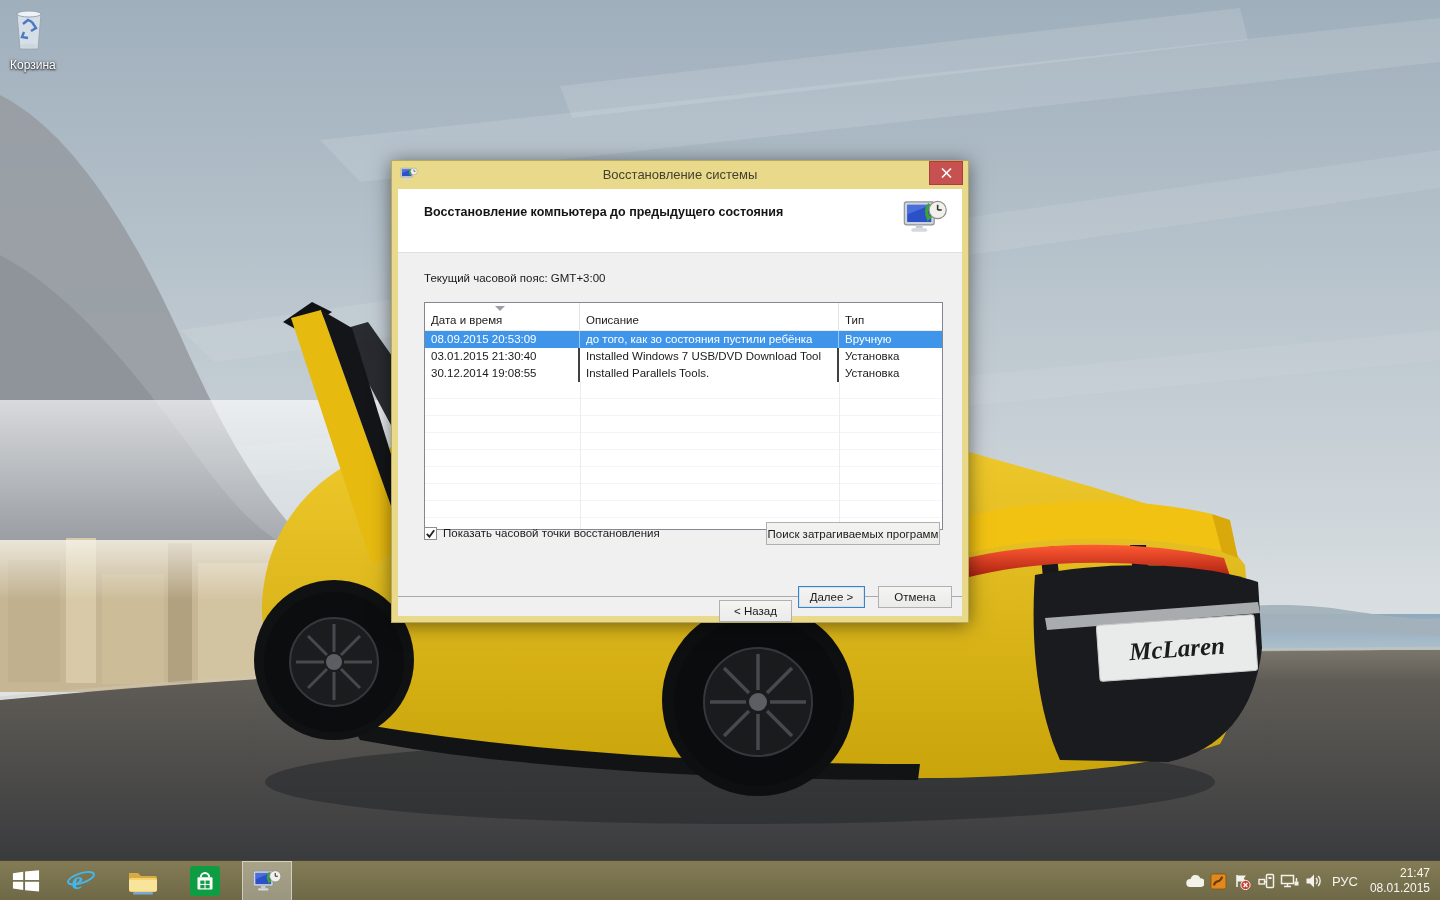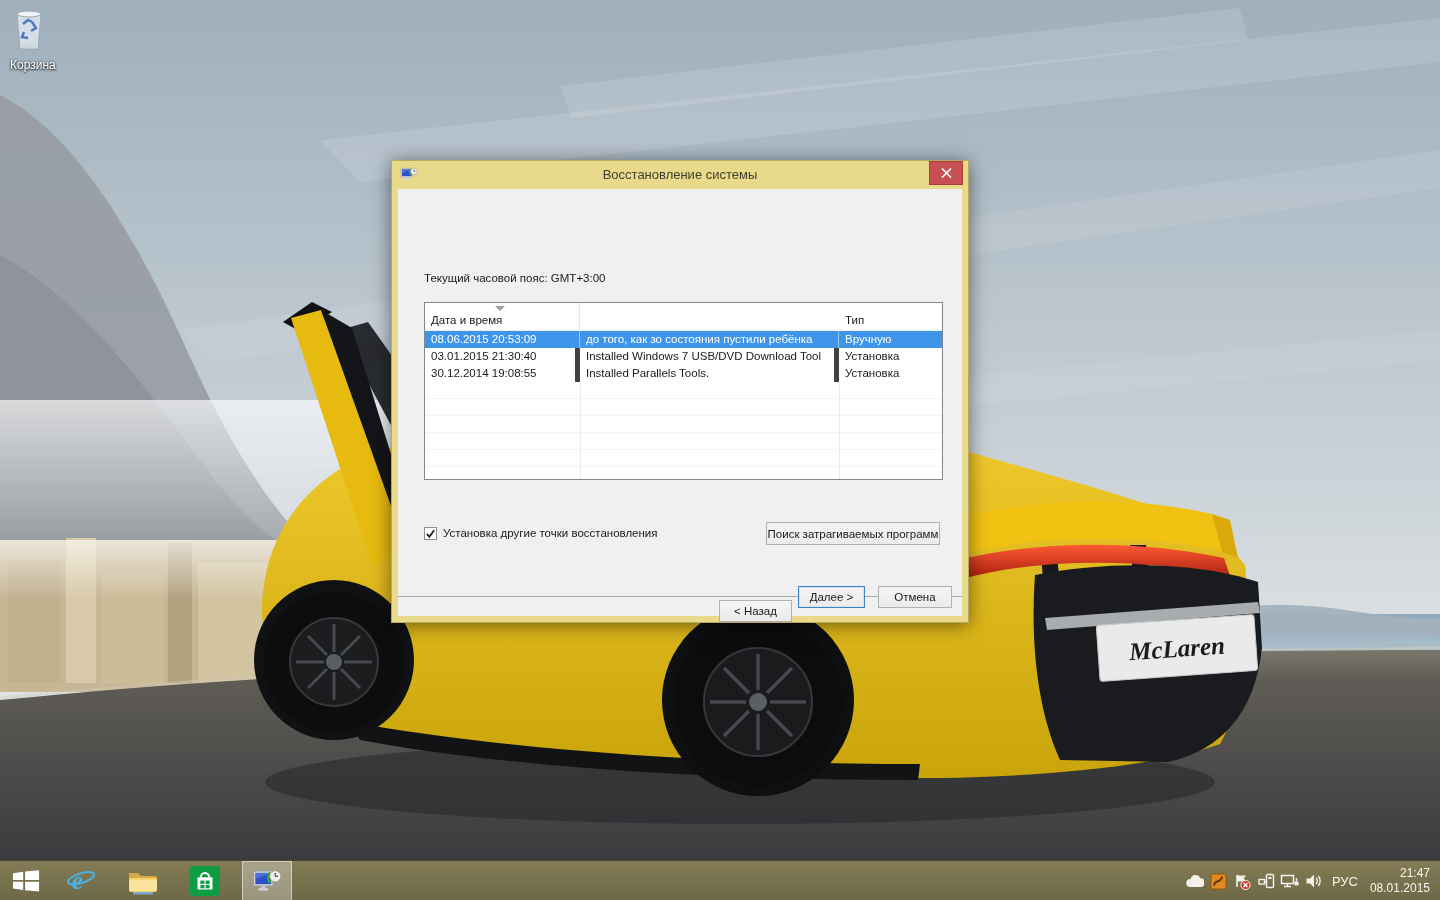--- a/index.html
+++ b/index.html
@@ -23,32 +23,32 @@
                display:flex; align-items:center; justify-content:center; cursor:pointer; }
 
   #dlg-content { position:absolute; left:6px; top:28px; right:6px; bottom:6px; background:#f0f0f0; }
   #dlg-header { position:absolute; left:0; top:0; right:0; height:64px; background:#fff; border-bottom:1px solid #e0e0de; }
   #dlg-heading { position:absolute; left:26px; top:16px; font-size:12.5px; font-weight:bold; color:#141414; }
   #hdr-icon { position:absolute; right:14px; top:8px; }
 
   #tz-label { position:absolute; left:26px; top:83px; font-size:11.5px; color:#1a1a1a; }
 
   
-  #rp-table { position:absolute; left:26px; top:113px; width:519px; height:178px; background:#15803d; border:1px solid #828790; }
+  #rp-table { position:absolute; left:26px; top:113px; width:519px; height:228px; background:#15803d; border:1px solid #828790; }
   #rp-head { position:absolute; left:0; top:0; right:0; height:28px; background:#fff; border-bottom:1px solid #ececec; }
   .hcell { position:absolute; top:0; height:28px; border-right:1px solid #e4e4e4; font-size:11.5px; color:#1a1a1a; }
   .hcell span { position:absolute; left:6px; bottom:5px; white-space:nowrap; }
   .sort-arrow { position:absolute; left:70px; top:3px; width:0; height:0;
                 border-left:5px solid transparent; border-right:5px solid transparent; border-top:5px solid #9aa0a6; }
   #rp-body { position:absolute; left:0; top:28px; right:0; bottom:0;
              background:repeating-linear-gradient(to bottom, #ffffff 0 16px, #f4f4f4 16px 17px); }
   .vline { position:absolute; top:0; bottom:0; width:1px; background:#ececec; }
   .rp-row { position:absolute; left:0; right:0; height:17px; background:#fff; cursor:default; }
   .rp-row .cell { position:absolute; top:0; height:17px; padding:2px 0 0 6px; font-size:11.5px; color:#1a1a1a;
-                  white-space:nowrap; overflow:hidden; border-right:5px solid #404040; }
+                  white-space:nowrap; overflow:hidden; border-right:2px solid #404040; }
   .rp-row.selected { background:#3e95e9; }
   .rp-row.selected .cell { color:#fff; border-right:1px solid rgba(200,226,252,.65); }
   .c-date { left:0; width:155px; } .c-desc { left:155px; width:259px; } .c-type { left:414px; width:105px; border-right:none !important; }
 
   #chk-row { position:absolute; left:26px; top:335px; height:18px; display:flex; align-items:center; cursor:default; }
   #chk-box { width:13px; height:13px; background:#fff; border:1px solid #8e8e8e; display:flex; align-items:center; justify-content:center; }
   #chk-row .lbl { margin-left:6px; font-size:11.5px; color:#1a1a1a; }
 
   .win-btn { position:absolute; background:linear-gradient(#f4f4f3,#ebebe9); border:1px solid #b0b0b0;
              font-size:11.5px; color:#1a1a1a; text-align:center; cursor:pointer; font-family:"Liberation Sans", sans-serif; }
@@ -227,38 +227,56 @@
       <div class="t-text">Восстановление системы</div>
       <div id="close-btn">
         <svg width="11" height="10" viewBox="0 0 11 10">
           <line x1="1" y1="0.5" x2="10" y2="9.5" stroke="#fff" stroke-width="1.6"></line>
           <line x1="10" y1="0.5" x2="1" y2="9.5" stroke="#fff" stroke-width="1.6"></line>
         </svg>
       </div>
     </div>
 
     <div id="dlg-content">
+      <div id="dlg-header">
+        <div id="dlg-heading">Восстановление компьютера до предыдущего состояния</div>
+        <svg id="hdr-icon" width="46" height="42" viewBox="0 0 40 36">
+          <rect x="2" y="4" width="26" height="20" rx="2" fill="#cfd3da" stroke="#8d939c"></rect>
+          <rect x="4.5" y="6.5" width="21" height="15" fill="#2b50c8"></rect>
+          <polygon points="4.5,6.5 25.5,6.5 4.5,15" fill="#5f82e6" opacity="0.6"></polygon>
+          <rect x="12" y="24" width="6" height="3" fill="#c6cad1"></rect>
+          <rect x="8" y="27" width="14" height="3" rx="1.5" fill="#d4d8de"></rect>
+          <path d="M23,18 A 10 10 0 0 1 24,6" stroke="#3aa435" stroke-width="3" fill="none"></path>
+          <polygon points="21,15 26.5,17 22,21" fill="#3aa435"></polygon>
+          <circle cx="31" cy="11" r="7.5" fill="#f2f0ea" stroke="#8e8c86"></circle>
+          <line x1="31" y1="11" x2="31" y2="6.5" stroke="#333" stroke-width="1.4"></line>
+          <line x1="31" y1="11" x2="34.5" y2="11" stroke="#333" stroke-width="1.4"></line>
+        </svg>
+      </div>
 
       <div id="tz-label">Текущий часовой пояс: GMT+3:00</div>
 
       <div id="rp-table">
         <div id="rp-head">
           <div class="hcell" style="left:0; width:155px;">
             <div class="sort-arrow"></div>
             <span>Дата и время</span>
           </div>
+          <div class="hcell" style="left:155px; width:259px;">
+            <span>Описание</span>
+          </div>
           <div class="hcell" style="left:414px; width:105px; border-right:none;">
             <span>Тип</span>
           </div>
         </div>
         <div id="rp-body">
           <div class="vline" style="left:155px;"></div>
           <div class="vline" style="left:414px;"></div>
           <div class="rp-row selected" style="top:0px;">
-            <div class="cell c-date">08.06.2015 20:53:09</div>
+            <div class="cell c-date">08.09.2015 20:53:09</div>
             <div class="cell c-desc">до того, как зо состояния пустили ребёнка</div>
             <div class="cell c-type">Вручную</div>
           </div>
           <div class="rp-row" style="top:17px;">
             <div class="cell c-date">03.01.2015 21:30:40</div>
             <div class="cell c-desc">Installed Windows 7 USB/DVD Download Tool</div>
             <div class="cell c-type">Установка</div>
           </div>
           <div class="rp-row" style="top:34px;">
             <div class="cell c-date">30.12.2014 19:08:55</div>
@@ -267,21 +285,21 @@
           </div>
         </div>
       </div>
 
       <div id="chk-row">
         <div id="chk-box">
           <svg width="11" height="11" viewBox="0 0 12 12">
             <polyline points="2,6.5 4.8,9.5 10,2.5" stroke="#222" stroke-width="2" fill="none"></polyline>
           </svg>
         </div>
-        <div class="lbl">Установка другие точки восстановления</div>
+        <div class="lbl">Показать часовой точки восстановления</div>
       </div>
       <button class="win-btn" id="scan-btn">Поиск затрагиваемых программ</button>
 
       <div id="dlg-divider"></div>
       <button class="win-btn" id="back-btn">&lt; Назад</button>
       <button class="win-btn" id="next-btn">Далее &gt;</button>
       <button class="win-btn" id="cancel-btn">Отмена</button>
     </div>
   </div>
 

